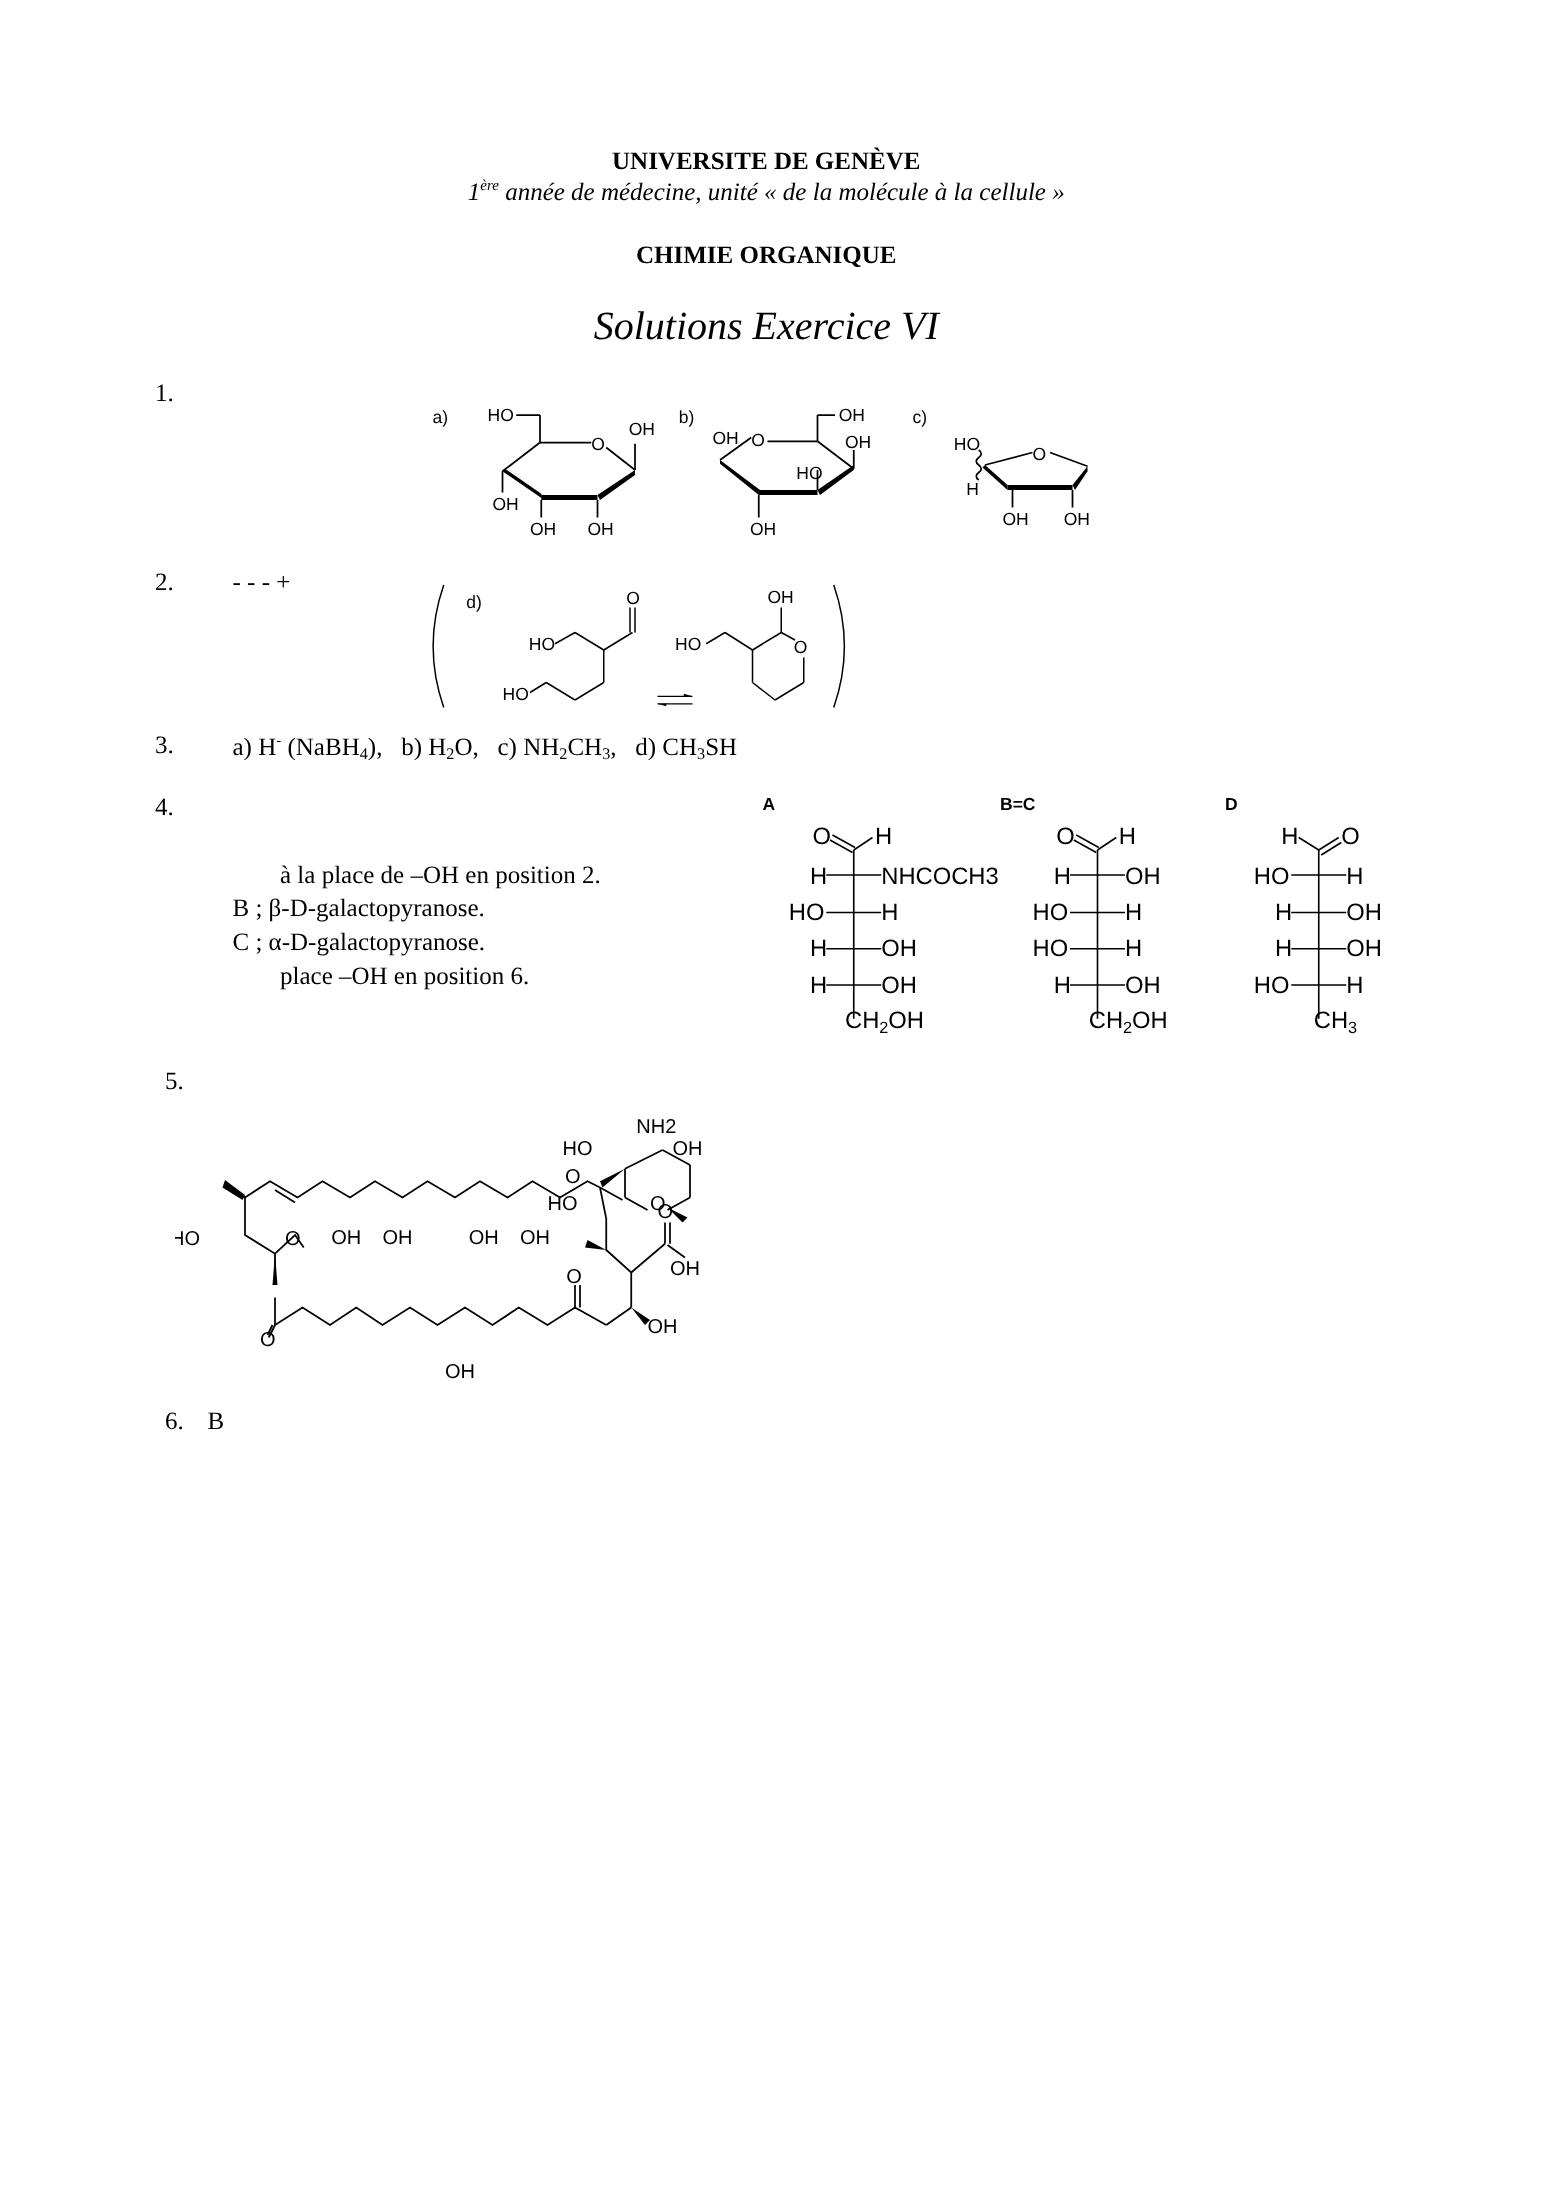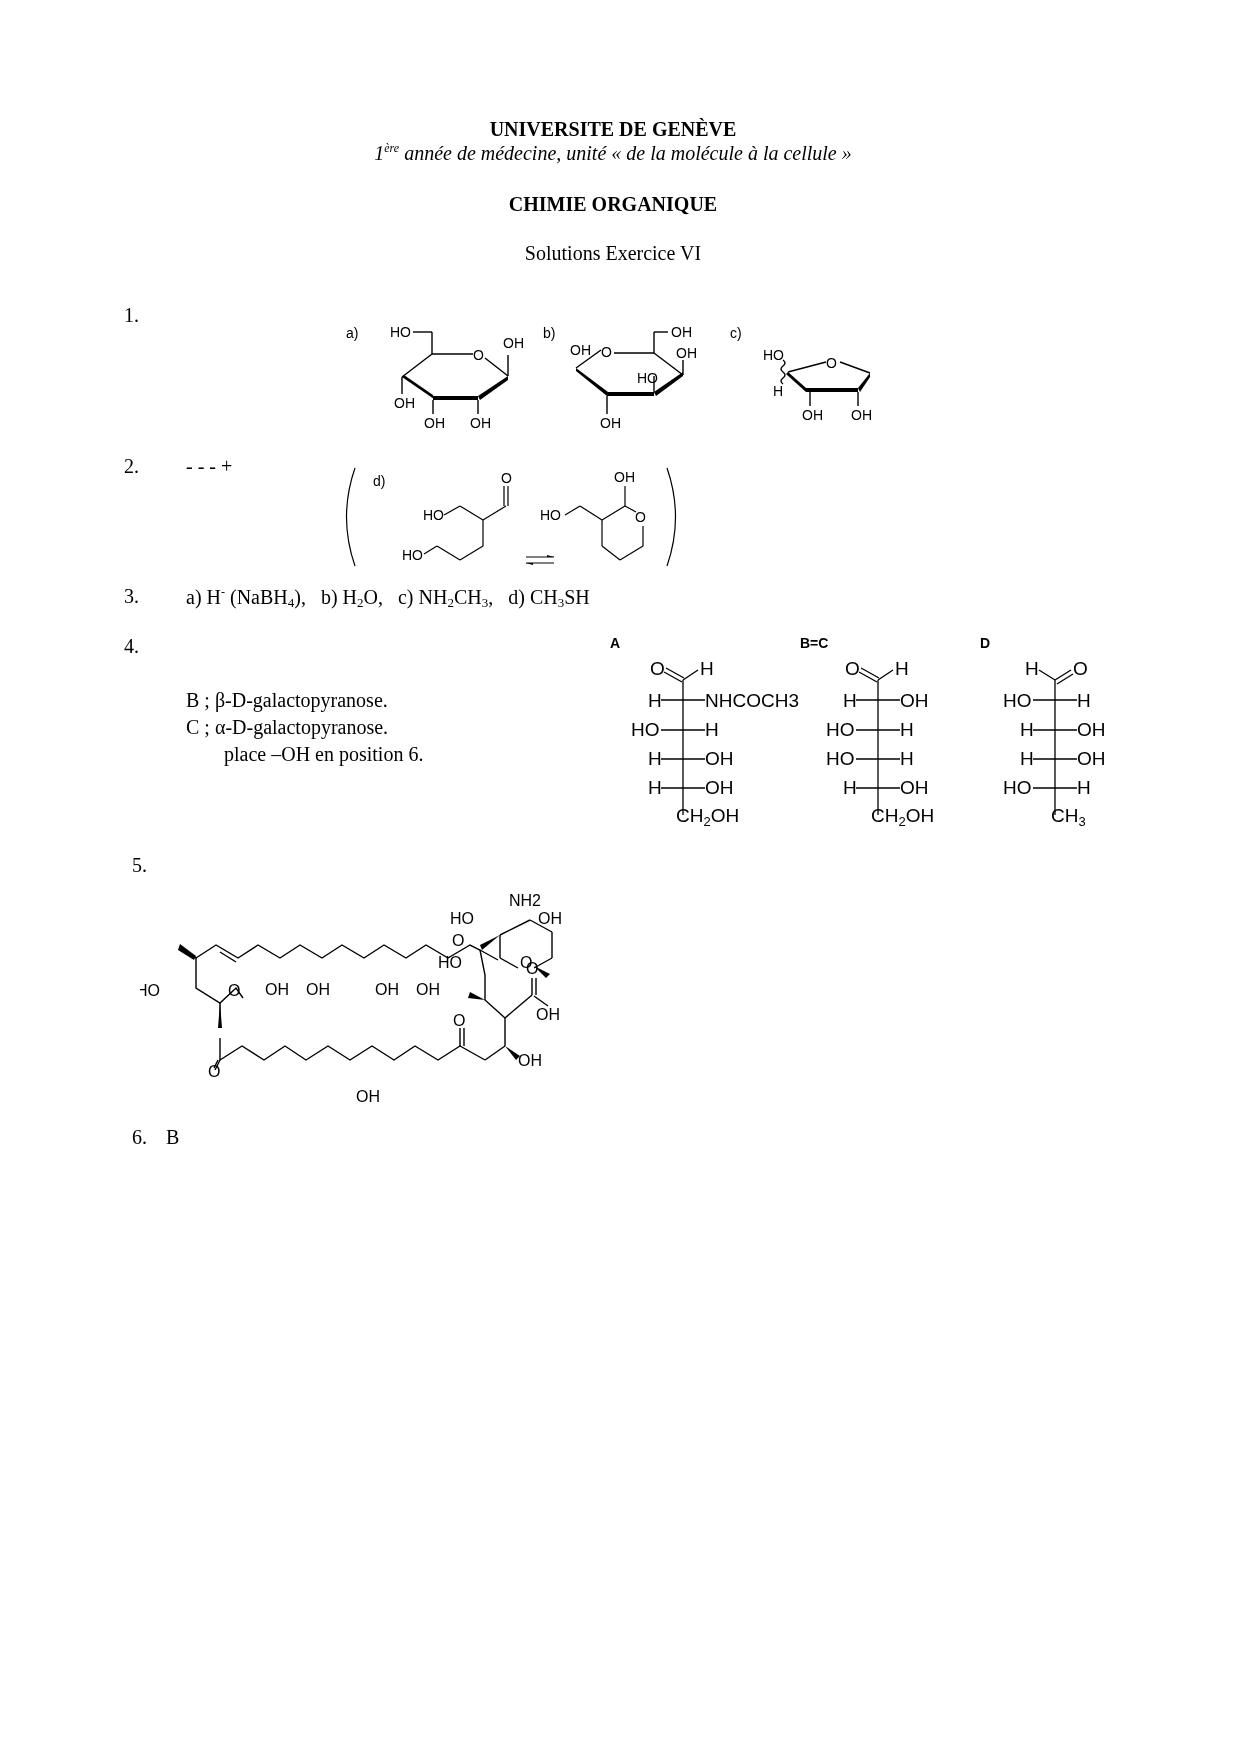--- a/index.html
+++ b/index.html
@@ -4,21 +4,21 @@
 <style>
   html, body { margin: 0; padding: 0; background: #ffffff; }
   body { width: 1241px; height: 1754px; position: relative; overflow: hidden; color: #000; }
   .serif { font-family: "Liberation Serif", "DejaVu Serif", serif; }
   .abs { position: absolute; }
   .center { position: absolute; left: 0; width: 1226px; text-align: center; }
   #uni { top: 118px; font-size: 20px; font-weight: bold; }
   #sub { top: 141px; font-size: 20px; font-style: italic; }
   #sub sup { font-size: 12px; }
   #chim { top: 193px; font-size: 20px; font-weight: bold; }
-  #sol { top: 242px; font-size: 20px; }
+  #sol { top: 242px; font-size: 32px; font-style: italic; }
   .qnum { font-size: 20px; }
   .line { font-size: 20px; white-space: nowrap; }
   sub.s { font-size: 13px; vertical-align: -3px; }
   sup.s { font-size: 12px; vertical-align: 8px; }
   svg text { font-family: "Liberation Sans", "DejaVu Sans", sans-serif; }
   .desc { font-size: 20px; line-height: 27px; }
   .desc div { white-space: nowrap; }
   .indent { padding-left: 38px; }
 </style>
 </head>
@@ -131,20 +131,21 @@
 <div class="abs qnum" style="left:124px; top:585px;">3.</div>
 <div class="abs line" style="left:186px; top:585px;">
   <span><span>a) H</span><sup class="s">-</sup><span> (NaBH</span><sub class="s">4</sub><span>),</span></span>&nbsp;&nbsp;
   <span><span>b) H</span><sub class="s">2</sub><span>O,</span></span>&nbsp;&nbsp;
   <span><span>c) NH</span><sub class="s">2</sub><span>CH</span><sub class="s">3</sub><span>,</span></span>&nbsp;&nbsp;
   <span><span>d) CH</span><sub class="s">3</sub><span>SH</span></span>
 </div>
 
 <div class="abs qnum" style="left:124px; top:635px;">4.</div>
 <div class="abs desc" style="left:186px; top:687px;">
+  <div class="indent">à la place de –OH en position 2.</div>
   <div>B ; β-D-galactopyranose.</div>
   <div>C ; α-D-galactopyranose.</div>
   <div class="indent">place –OH en position 6.</div>
 </div>
 
 <svg class="abs" style="left:600px; top:630px;" width="220" height="200" viewBox="0 0 220 200">
   <text x="10" y="18" font-size="14" font-weight="bold">A</text>
   <text x="50" y="45" font-size="19">O</text>
   <line x1="64" y1="42" x2="82" y2="52" stroke="#000" stroke-width="1.3"></line>
   <line x1="66" y1="38" x2="84" y2="48" stroke="#000" stroke-width="1.3"></line>

